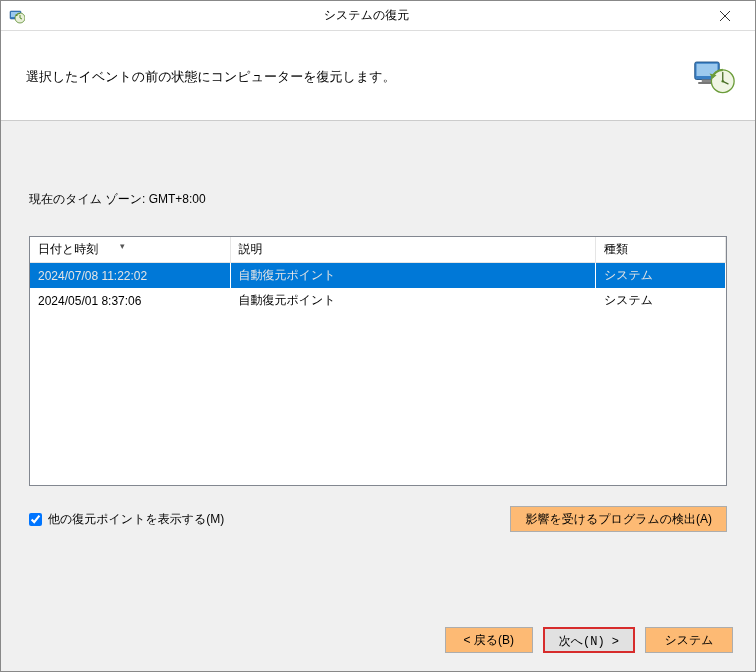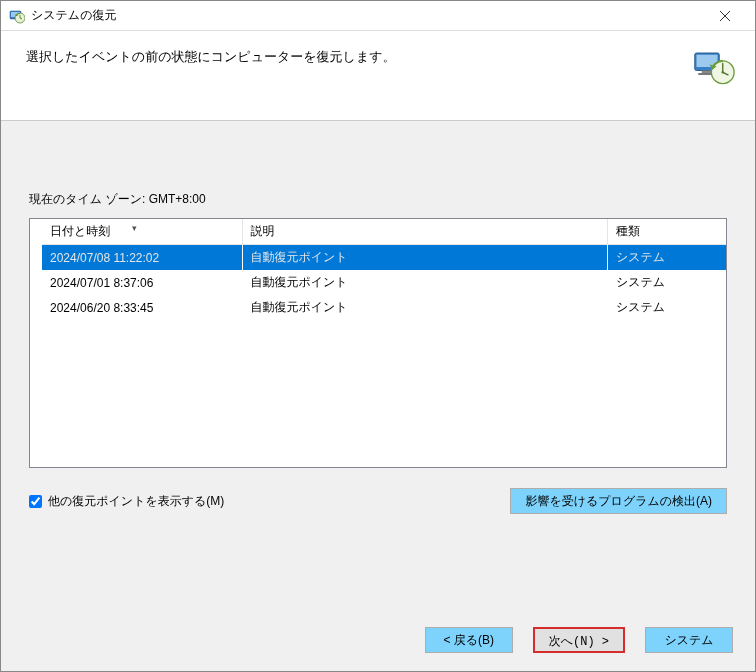--- a/index.html
+++ b/index.html
@@ -1,40 +1,40 @@
 <!DOCTYPE html>
 <html><head>
   <meta charset="utf-8">
   <style>
     * { box-sizing: border-box; margin: 0; padding: 0; font-family: 'Yu Gothic UI', 'Meiryo UI', 'MS UI Gothic', sans-serif; }
     body { width: 756px; height: 672px; background: #fff; border: 1px solid #888; display: flex; flex-direction: column; }
     .titlebar { height: 30px; display: flex; align-items: center; padding: 0 8px; border-bottom: 1px solid #ddd; }
     .title-icon { width: 16px; height: 16px; margin-right: 6px; }
-    .titlebar-text { font-size: 12px; flex: 1; }
+    .titlebar-text { font-size: 12px; flex: 1; text-align: center; }
     .close-btn { width: 45px; height: 100%; display: flex; align-items: center; justify-content: center; font-size: 14px; color: #333; cursor: pointer; }
-    .header-area { padding: 15px 20px 15px 25px; display: flex; align-items: flex-start; border-bottom: 1px solid #ccc; min-height: 90px; }
+    .header-area { padding: 15px 20px 15px 25px; display: flex; align-items: center; border-bottom: 1px solid #ccc; min-height: 90px; }
     .header-text { font-size: 13px; font-weight: 400; flex: 1; padding-top: 2px; }
     .header-icon { width: 42px; height: 42px; margin-left: 12px; }
     .body-area { flex: 1; background: #f0f0f0; padding: 70px 28px 20px 28px; display: flex; flex-direction: column; }
-    .tz-label { font-size: 12px; margin-bottom: 10px; color: #000; }
+    .tz-label { font-size: 12px; margin-bottom: 28px; color: #000; }
     .table-wrap { background: #fff; border: 1px solid #828790; height: 250px; overflow-y: auto; }
-    table { width: 100%; border-collapse: collapse; font-size: 12px; table-layout: fixed; margin-left: 12px; }
+    table { width: 100%; border-collapse: collapse; font-size: 12px; table-layout: fixed; }
     thead th { text-align: left; font-weight: 400; padding: 4px 8px; border-right: 1px solid #e5e5e5; border-bottom: 1px solid #e5e5e5; background: #fff; position: relative; height: 23px; }
     thead th .sort { position: absolute; left: 90px; top: 4px; font-size: 9px; color: #555; }
     tbody td { padding: 4px 8px; border-right: 1px solid transparent; height: 24px; white-space: nowrap; overflow: hidden; text-overflow: ellipsis; }
     tbody tr.selected td { background: #0078d7; color: #e5e5e5; }
     .col-date { width: 200px; }
     .col-desc { width: auto; }
     .col-type { width: 130px; }
     .below-table { margin-top: 20px; display: flex; align-items: center; justify-content: space-between; }
     .checkbox-wrap { display: flex; align-items: center; font-size: 12px; cursor: pointer; }
     .checkbox-wrap input { margin-right: 6px; width: 13px; height: 13px; }
-    .btn { font-size: 12px; padding: 4px 14px; min-width: 88px; height: 26px; background: #7dd3fc; border: 1px solid #adadad; cursor: pointer; }
+    .btn { font-size: 12px; padding: 4px 14px; min-width: 88px; height: 26px; background: #fdba74; border: 1px solid #adadad; cursor: pointer; }
     .btn-scan { min-width: 212px; }
-    .footer { background: #f0f0f0; padding: 15px 22px 18px 22px; display: flex; justify-content: flex-end; gap: 20px; }
+    .footer { background: #f0f0f0; padding: 15px 22px 18px 22px; display: flex; justify-content: flex-end; gap: 10px; }
     .btn-next { border: 2px solid #d72c2c; background: #e1e1e1; font-family: Liberation Mono, monospace; }
   </style>
 </head>
 <body>
 
 <div class="titlebar">
   <svg class="title-icon" viewBox="0 0 16 16">
     <rect x="1" y="3" width="11" height="8" rx="1" fill="#3a7fc4" stroke="#1c4f80" stroke-width="0.5"></rect>
     <rect x="2" y="4" width="9" height="5" fill="#9cc9ee"></rect>
     <circle cx="11" cy="10" r="5" fill="#e8f0d8" stroke="#5a8a2e" stroke-width="0.8"></circle>
@@ -80,26 +80,21 @@
           <th class="col-type">種類</th>
         </tr>
       </thead>
       <tbody id="rp-body">
           <tr class="selected">
             <td>2024/07/08 11:22:02</td>
             <td>自動復元ポイント</td>
             <td>システム</td>
           </tr>
           <tr class="">
-            <td>2024/07/01 8:37:06</td>
-            <td>自動復元ポイント</td>
-            <td>システム</td>
-          </tr>
-          <tr class="">
-            <td>2024/06/20 8:33:45</td>
+            <td>2024/05/01 8:37:06</td>
             <td>自動復元ポイント</td>
             <td>システム</td>
           </tr>
         </tbody>
     </table>
   </div>
 
   <div class="below-table">
     <label class="checkbox-wrap">
       <input type="checkbox" checked="" style="">

